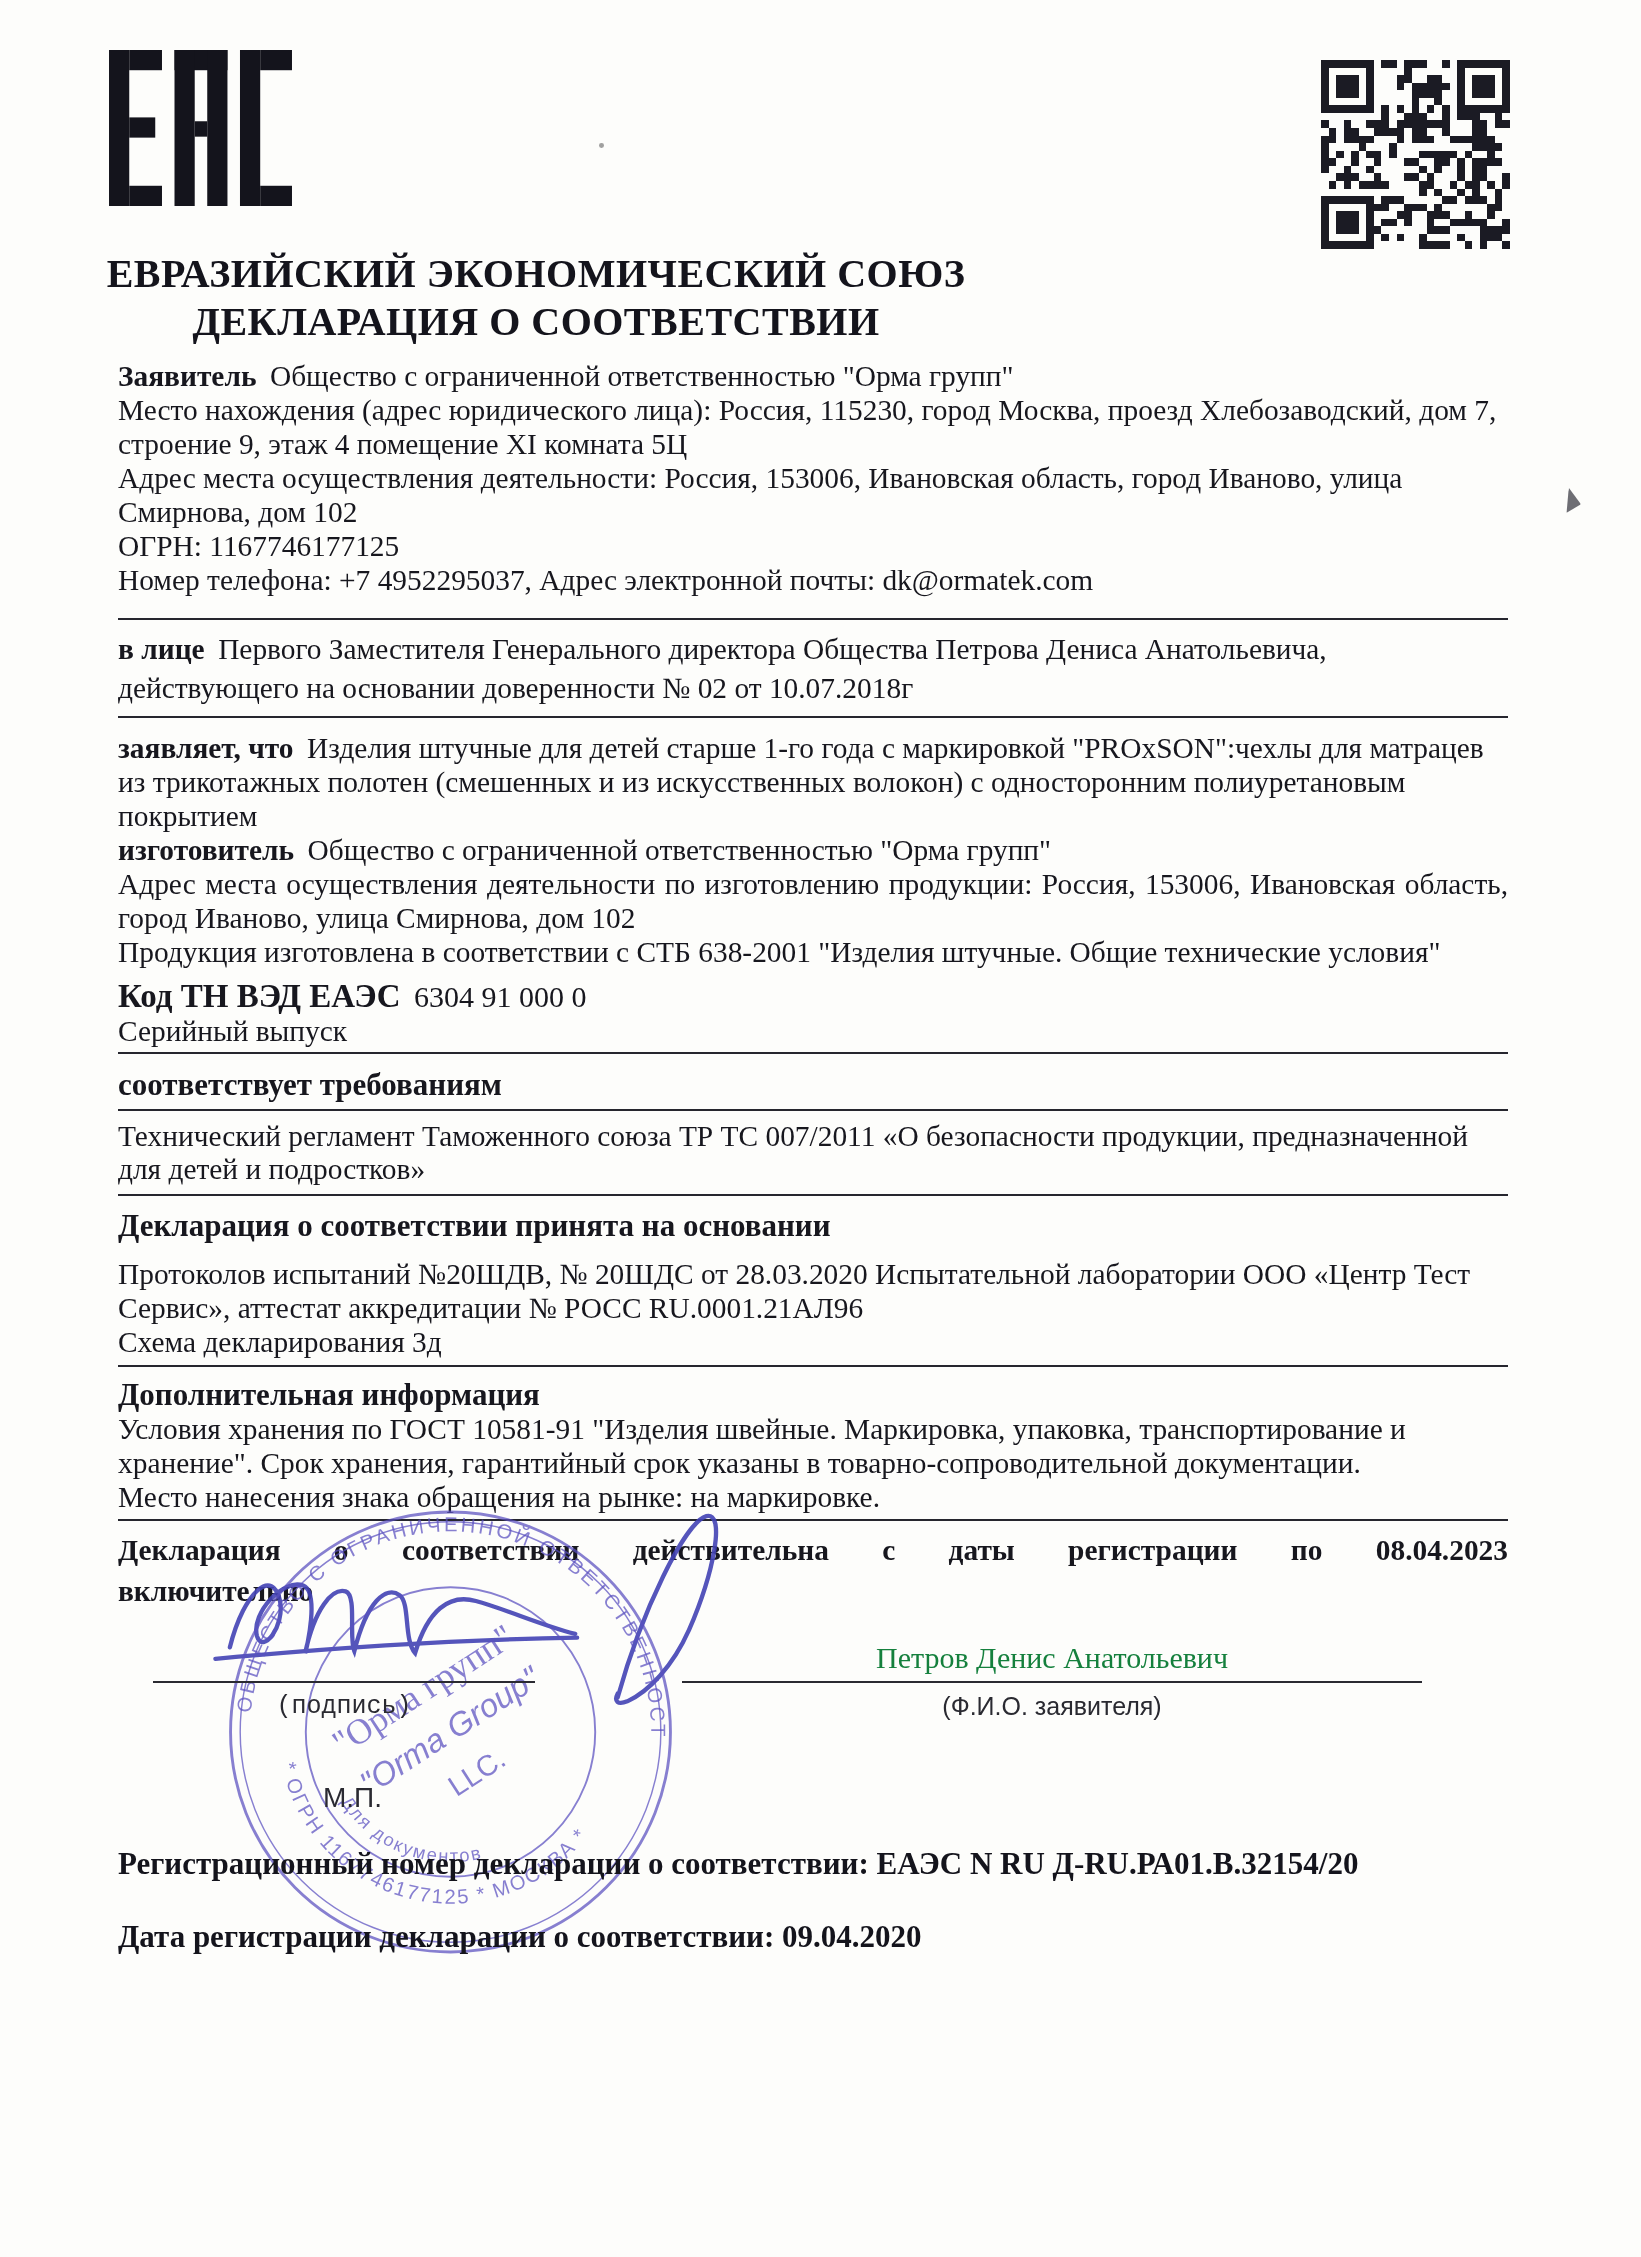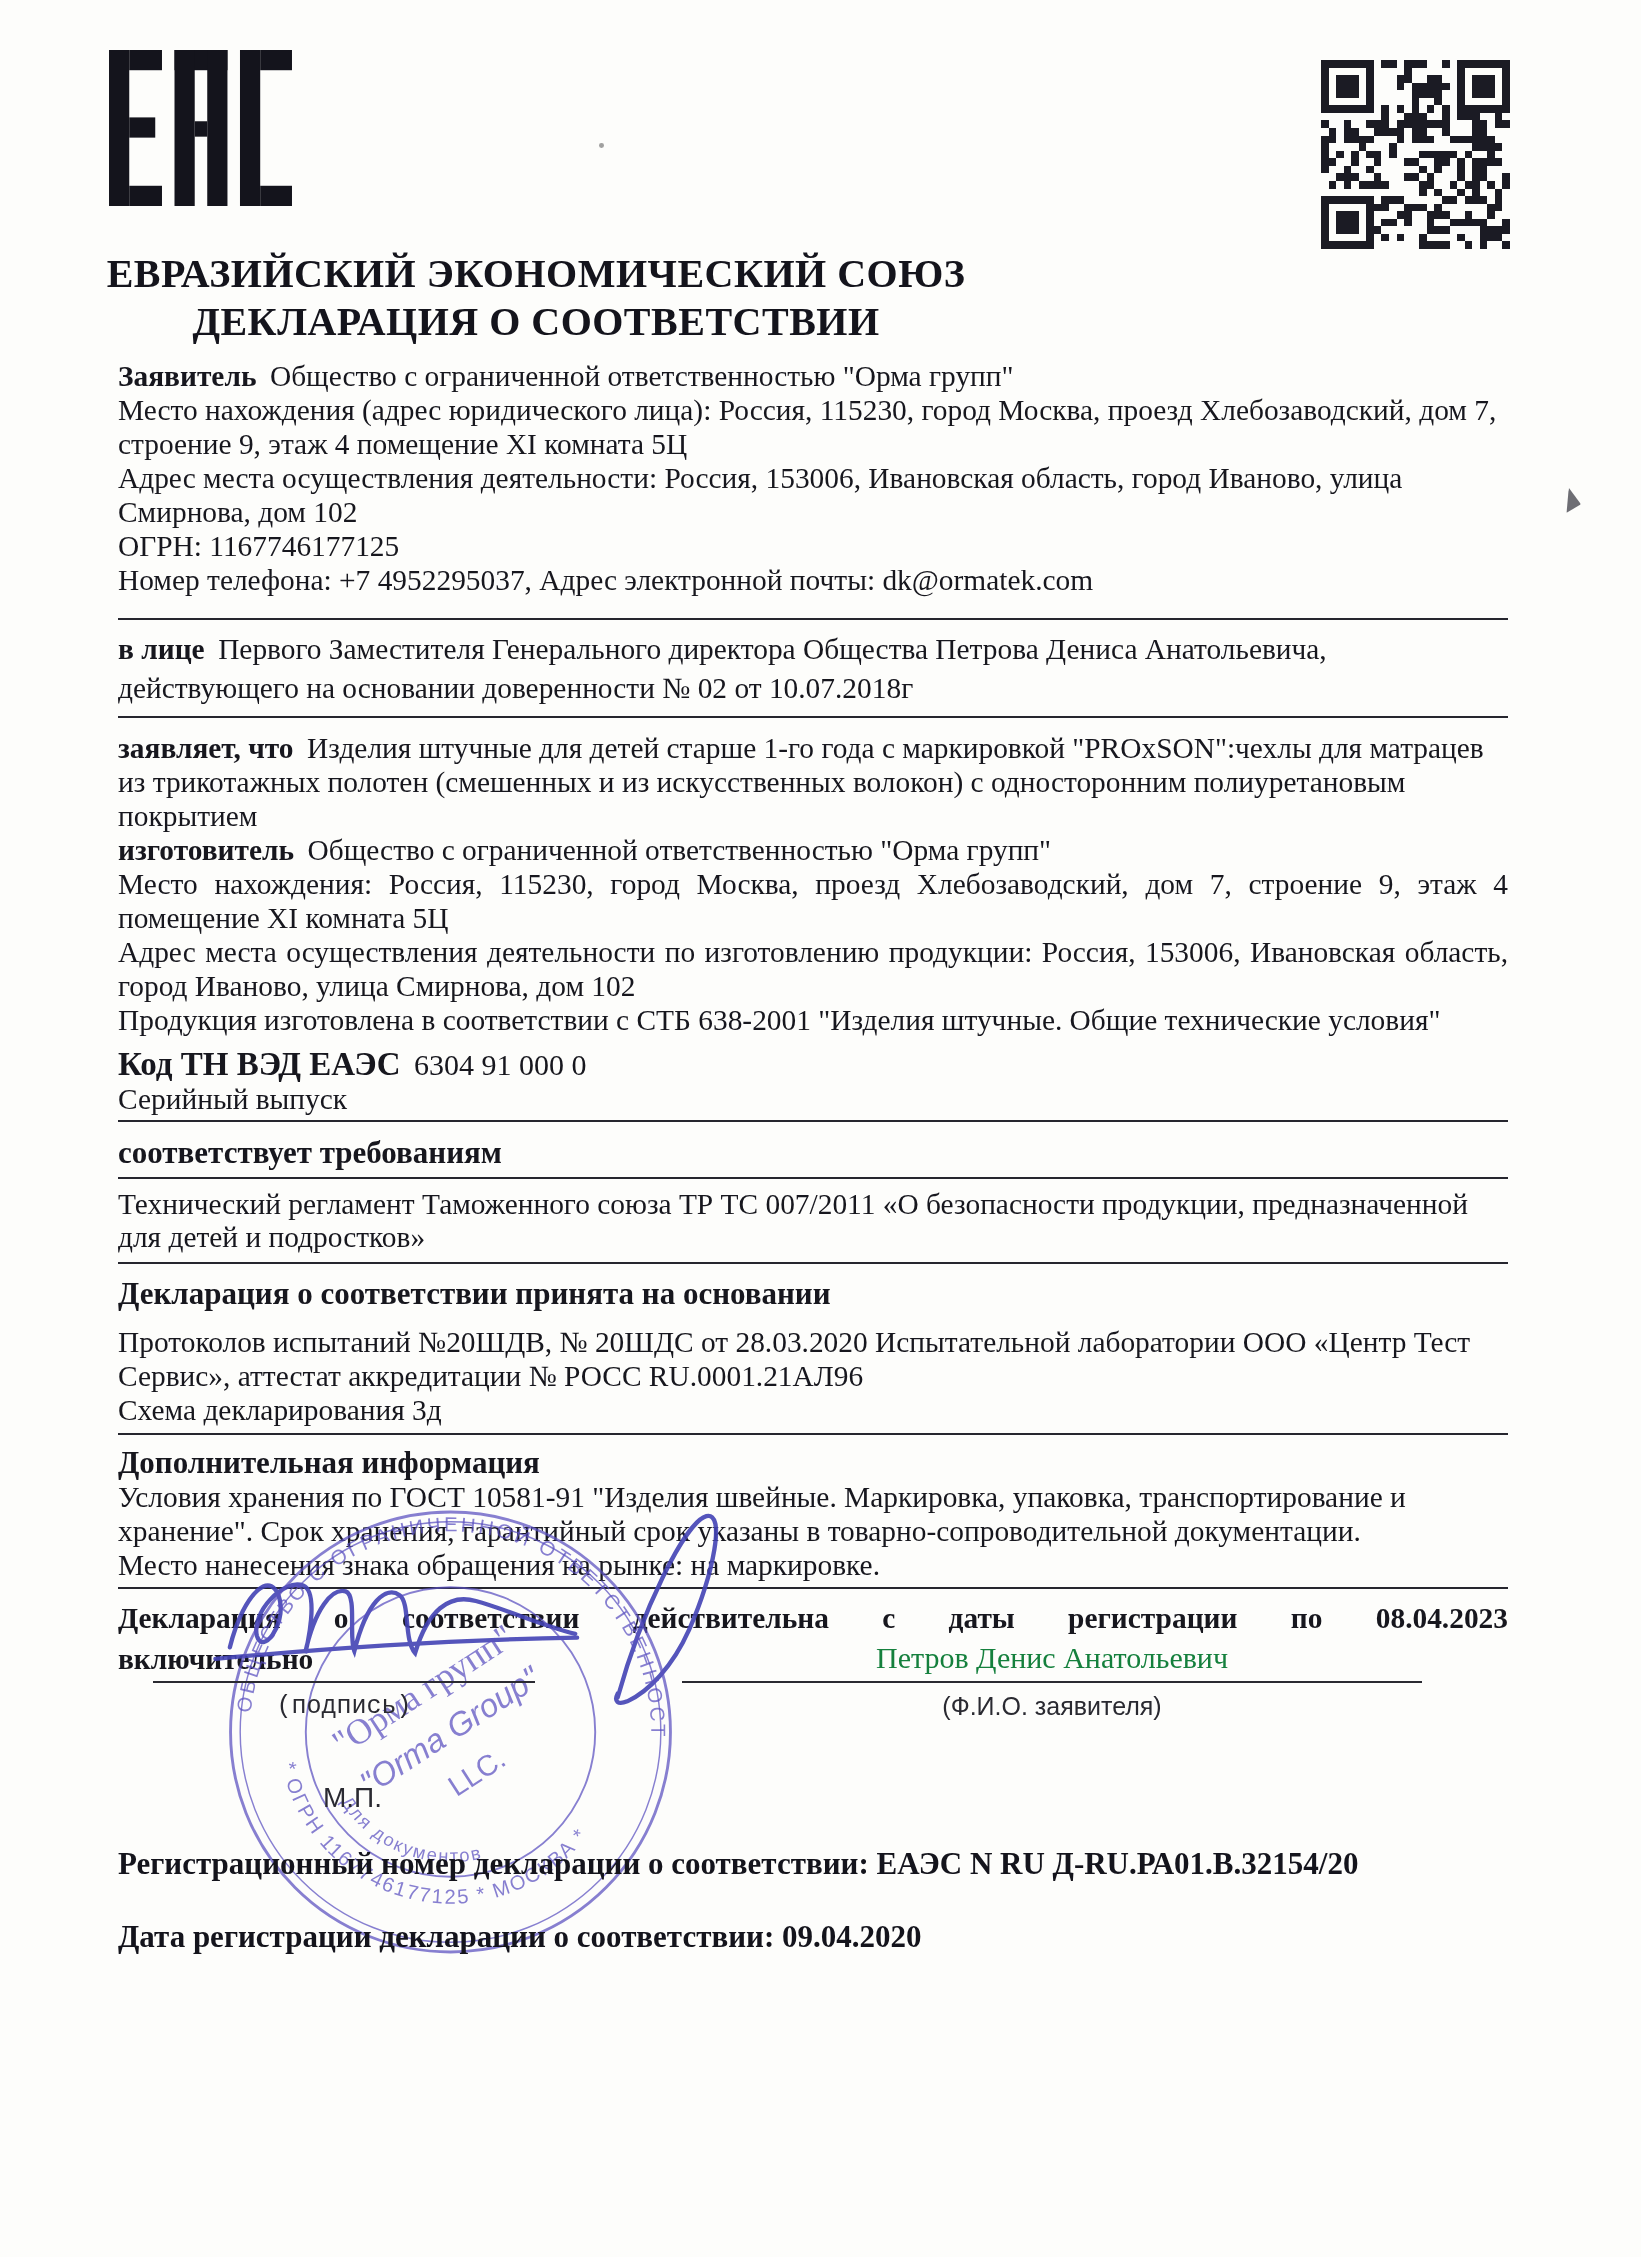--- a/index.html
+++ b/index.html
@@ -422,21 +422,20 @@
       <p>Номер телефона: +7 4952295037, Адрес электронной почты: dk@ormatek.com</p>
     </div>
 
     <div class="sec sec-inperson">
       <p><b class="lbl">в лице</b><span>Первого Заместителя Генерального директора Общества Петрова Дениса Анатольевича, действующего на основании доверенности № 02 от 10.07.2018г</span></p>
     </div>
 
     <div class="sec sec-declares">
       <p><b class="lbl">заявляет, что</b><span>Изделия штучные для детей старше 1-го года с маркировкой "PROxSON":чехлы для матрацев из трикотажных полотен (смешенных и из искусственных волокон) с односторонним полиуретановым покрытием</span></p>
       <p><b class="lbl">изготовитель</b><span>Общество с ограниченной ответственностью "Орма групп"</span></p>
-      <p class="just">Место нахождения: Россия, 115230, город Москва, проезд Хлебозаводский, дом 7, строение 9, этаж 4 помещение XI комната 5Ц</p>
       <p class="just">Адрес места осуществления деятельности по изготовлению продукции: Россия, 153006, Ивановская область, город Иваново, улица Смирнова, дом 102</p>
       <p class="just">Продукция изготовлена в соответствии с СТБ 638-2001 "Изделия штучные. Общие технические условия"</p>
       <p class="p-tnved"><b class="lbl tnved-label">Код ТН ВЭД ЕАЭС</b><span class="tnved-code">6304 91 000 0</span></p>
       <p>Серийный выпуск</p>
     </div>
 
     <div class="sec sec-comply-h">
       <p class="hdr">соответствует требованиям</p>
     </div>
 

